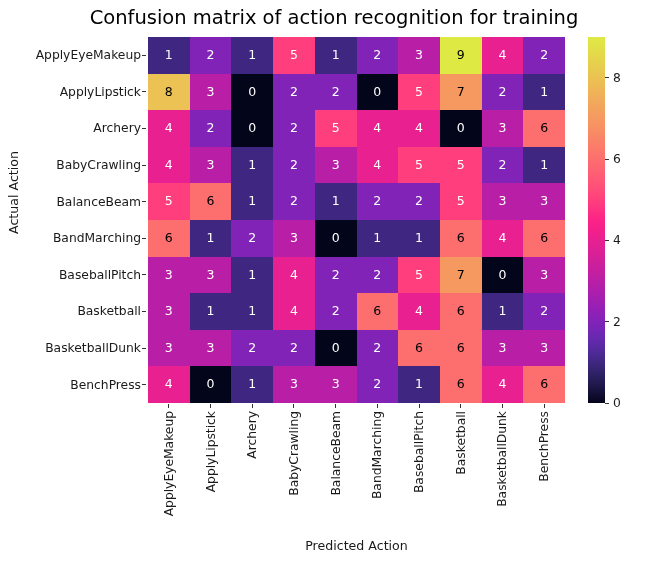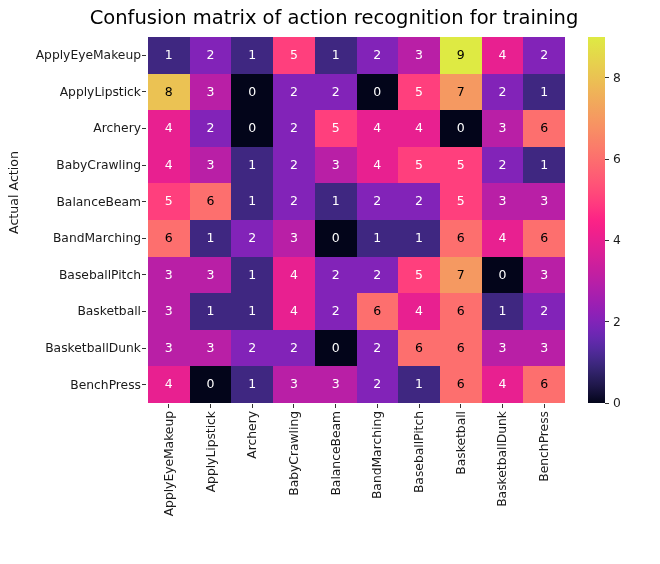--- a/index.html
+++ b/index.html
@@ -610,20 +610,21 @@
         <div class="xtick">Basketball</div>
       </div>
       <div class="xtick-wrap">
         <div class="xtick">BasketballDunk</div>
       </div>
       <div class="xtick-wrap">
         <div class="xtick">BenchPress</div>
       </div>
     </div>
 
+  <div id="xlabel">Predicted Action</div>
 
   <div id="colorbar">
     <div id="colorbar-gradient" style="background: linear-gradient(to top, rgb(3, 5, 26) 0%, rgb(18, 15, 52) 2.5%, rgb(32, 24, 76) 5%, rgb(44, 32, 98) 7.5%, rgb(57, 38, 120) 10%, rgb(71, 41, 141) 12.5%, rgb(86, 42, 160) 15%, rgb(101, 41, 174) 17.5%, rgb(116, 38, 182) 20%, rgb(131, 35, 184) 22.5%, rgb(145, 32, 182) 25%, rgb(158, 31, 178) 27.5%, rgb(170, 31, 173) 30%, rgb(182, 31, 168) 32.5%, rgb(193, 31, 162) 35%, rgb(203, 31, 157) 37.5%, rgb(214, 32, 152) 40%, rgb(224, 32, 148) 42.5%, rgb(234, 32, 143) 45%, rgb(244, 32, 138) 47.5%, rgb(252, 35, 134) 50%, rgb(254, 48, 130) 52.5%, rgb(255, 61, 126) 55%, rgb(255, 73, 122) 57.5%, rgb(255, 84, 119) 60%, rgb(254, 94, 116) 62.5%, rgb(253, 104, 112) 65%, rgb(252, 114, 109) 67.5%, rgb(251, 124, 106) 70%, rgb(249, 133, 103) 72.5%, rgb(248, 143, 100) 75%, rgb(246, 152, 97) 77.5%, rgb(243, 161, 94) 80%, rgb(241, 170, 91) 82.5%, rgb(239, 179, 88) 85%, rgb(236, 189, 84) 87.5%, rgb(233, 198, 81) 90%, rgb(231, 207, 78) 92.5%, rgb(228, 216, 74) 95%, rgb(225, 225, 71) 97.5%, rgb(222, 234, 67) 100%);"></div>
   </div>
   <div id="colorbar-ticks">
       <div class="cbtick" style="top: 366px;">
         <i></i>
         <span>0</span>
       </div>
       <div class="cbtick" style="top: 284.667px;">

